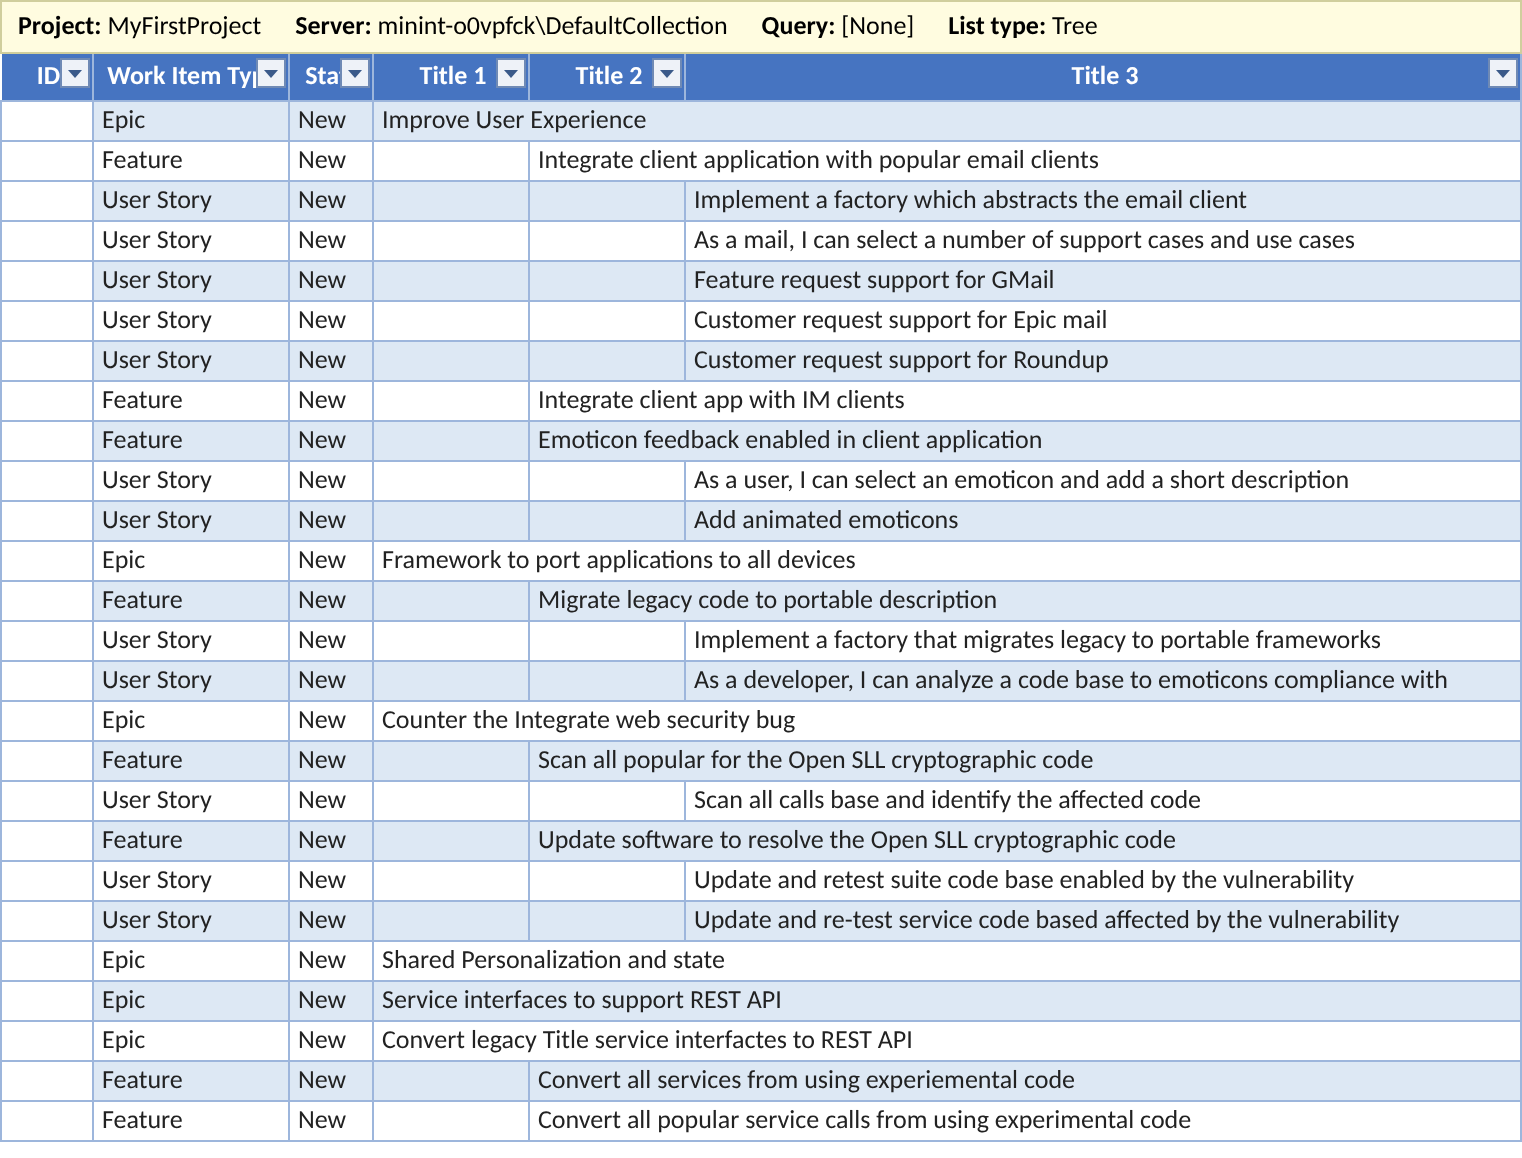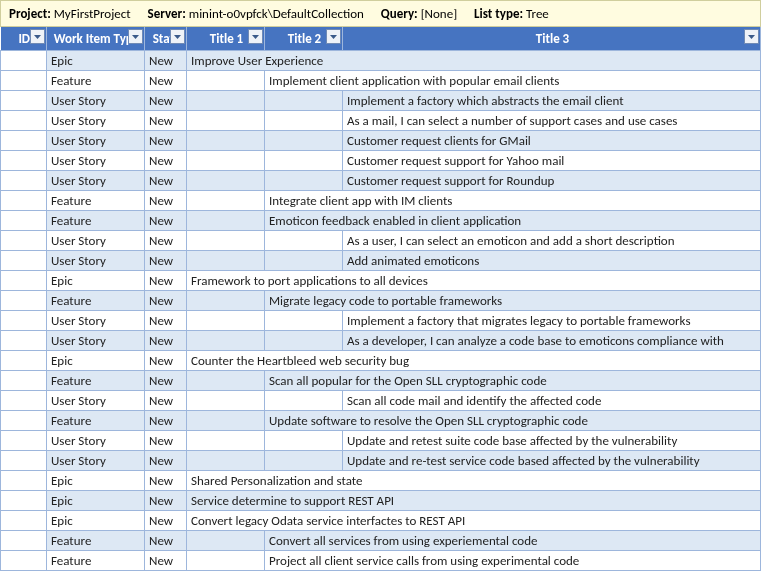--- a/index.html
+++ b/index.html
@@ -141,21 +141,21 @@
         <td class="id-cell"></td>
         <td>Epic</td>
         <td>New</td>
         <td colspan="3">Improve User Experience</td>
       </tr>
       <tr class="odd">
         <td class="id-cell"></td>
         <td>Feature</td>
         <td>New</td>
         <td></td>
-        <td colspan="2">Implement client application with popular email clients</td>
+        <td colspan="2">Integrate client application with popular email clients</td>
       </tr>
       <tr class="even">
         <td class="id-cell"></td>
         <td>User Story</td>
         <td>New</td>
         <td></td>
         <td></td>
         <td>Implement a factory which abstracts the email client</td>
       </tr>
       <tr class="odd">
@@ -165,29 +165,29 @@
         <td></td>
         <td></td>
         <td>As a mail, I can select a number of support cases and use cases</td>
       </tr>
       <tr class="even">
         <td class="id-cell"></td>
         <td>User Story</td>
         <td>New</td>
         <td></td>
         <td></td>
-        <td>Customer request clients for GMail</td>
-      </tr>
-      <tr class="odd">
-        <td class="id-cell"></td>
-        <td>User Story</td>
-        <td>New</td>
-        <td></td>
-        <td></td>
-        <td>Customer request support for Yahoo mail</td>
+        <td>Feature request support for GMail</td>
+      </tr>
+      <tr class="odd">
+        <td class="id-cell"></td>
+        <td>User Story</td>
+        <td>New</td>
+        <td></td>
+        <td></td>
+        <td>Customer request support for Epic mail</td>
       </tr>
       <tr class="even">
         <td class="id-cell"></td>
         <td>User Story</td>
         <td>New</td>
         <td></td>
         <td></td>
         <td>Customer request support for Roundup</td>
       </tr>
       <tr class="odd">
@@ -224,21 +224,21 @@
         <td class="id-cell"></td>
         <td>Epic</td>
         <td>New</td>
         <td colspan="3">Framework to port applications to all devices</td>
       </tr>
       <tr class="even">
         <td class="id-cell"></td>
         <td>Feature</td>
         <td>New</td>
         <td></td>
-        <td colspan="2">Migrate legacy code to portable frameworks</td>
+        <td colspan="2">Migrate legacy code to portable description</td>
       </tr>
       <tr class="odd">
         <td class="id-cell"></td>
         <td>User Story</td>
         <td>New</td>
         <td></td>
         <td></td>
         <td>Implement a factory that migrates legacy to portable frameworks</td>
       </tr>
       <tr class="even">
@@ -246,86 +246,86 @@
         <td>User Story</td>
         <td>New</td>
         <td></td>
         <td></td>
         <td>As a developer, I can analyze a code base to emoticons compliance with</td>
       </tr>
       <tr class="odd">
         <td class="id-cell"></td>
         <td>Epic</td>
         <td>New</td>
-        <td colspan="3">Counter the Heartbleed web security bug</td>
+        <td colspan="3">Counter the Integrate web security bug</td>
       </tr>
       <tr class="even">
         <td class="id-cell"></td>
         <td>Feature</td>
         <td>New</td>
         <td></td>
         <td colspan="2">Scan all popular for the Open SLL cryptographic code</td>
       </tr>
       <tr class="odd">
         <td class="id-cell"></td>
         <td>User Story</td>
         <td>New</td>
         <td></td>
         <td></td>
-        <td>Scan all code mail and identify the affected code</td>
+        <td>Scan all calls base and identify the affected code</td>
       </tr>
       <tr class="even">
         <td class="id-cell"></td>
         <td>Feature</td>
         <td>New</td>
         <td></td>
         <td colspan="2">Update software to resolve the Open SLL cryptographic code</td>
       </tr>
       <tr class="odd">
         <td class="id-cell"></td>
         <td>User Story</td>
         <td>New</td>
         <td></td>
         <td></td>
-        <td>Update and retest suite code base affected by the vulnerability</td>
+        <td>Update and retest suite code base enabled by the vulnerability</td>
       </tr>
       <tr class="even">
         <td class="id-cell"></td>
         <td>User Story</td>
         <td>New</td>
         <td></td>
         <td></td>
         <td>Update and re-test service code based affected by the vulnerability</td>
       </tr>
       <tr class="odd">
         <td class="id-cell"></td>
         <td>Epic</td>
         <td>New</td>
         <td colspan="3">Shared Personalization and state</td>
       </tr>
       <tr class="even">
         <td class="id-cell"></td>
         <td>Epic</td>
         <td>New</td>
-        <td colspan="3">Service determine to support REST API</td>
-      </tr>
-      <tr class="odd">
-        <td class="id-cell"></td>
-        <td>Epic</td>
-        <td>New</td>
-        <td colspan="3">Convert legacy Odata service interfactes to REST API</td>
+        <td colspan="3">Service interfaces to support REST API</td>
+      </tr>
+      <tr class="odd">
+        <td class="id-cell"></td>
+        <td>Epic</td>
+        <td>New</td>
+        <td colspan="3">Convert legacy Title service interfactes to REST API</td>
       </tr>
       <tr class="even">
         <td class="id-cell"></td>
         <td>Feature</td>
         <td>New</td>
         <td></td>
         <td colspan="2">Convert all services from using experiemental code</td>
       </tr>
       <tr class="odd">
         <td class="id-cell"></td>
         <td>Feature</td>
         <td>New</td>
         <td></td>
-        <td colspan="2">Project all client service calls from using experimental code</td>
+        <td colspan="2">Convert all popular service calls from using experimental code</td>
       </tr>
     </tbody>
 </table>
 
 </body></html>

